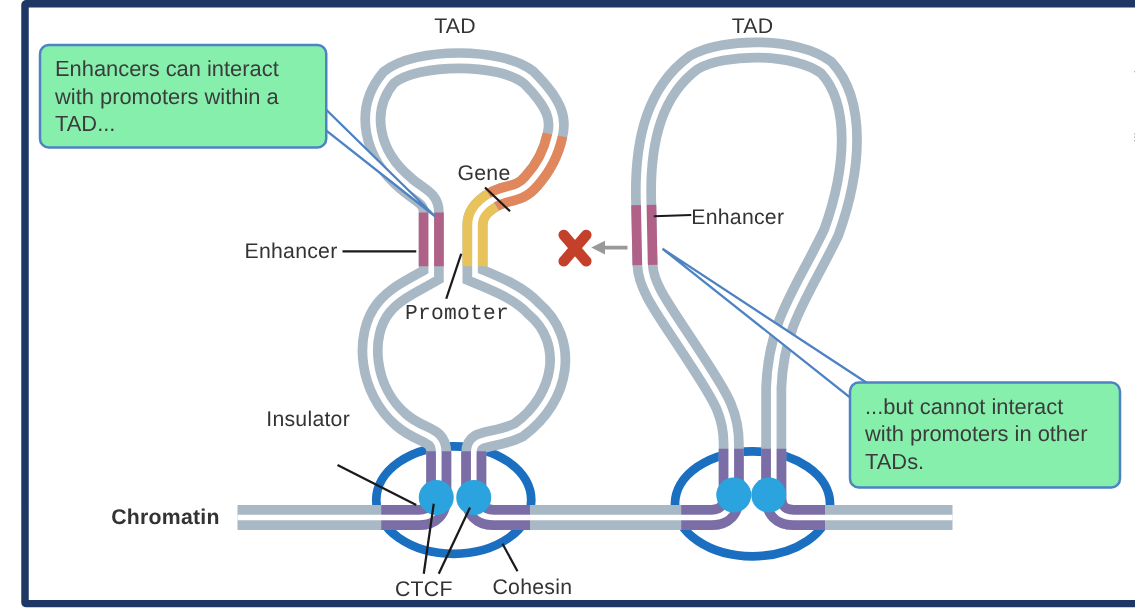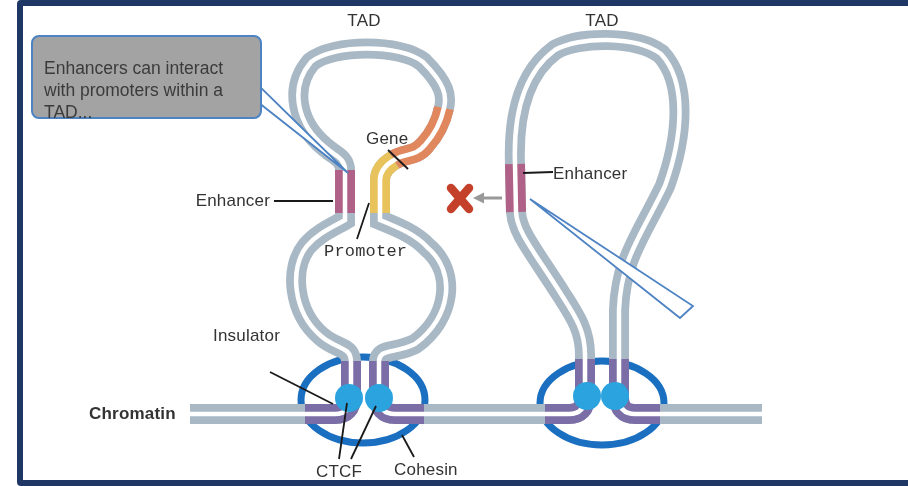--- a/index.html
+++ b/index.html
@@ -20,27 +20,27 @@
     font-size:17px;
     color:#333333;
     white-space:nowrap;
     letter-spacing:0.2px;
   }
   .lbl.center{transform:translateX(-50%);}
   .lbl.right{text-align:right;}
   .callout{
     position:absolute;
     box-sizing:border-box;
-    background:#a3a3a3;
+    background:#86efac;
     border:2px solid #4d82c3;
     border-radius:8px;
     color:#3b3b3b;
     font-size:17.5px;
     line-height:22px;
-    padding:20px 10px 6px 11px;
+    padding:7px 10px 6px 11px;
   }
   .credit{
     position:absolute;
     left:884px;
     top:152px;
     transform:rotate(-90deg);
     transform-origin:left top;
     font-size:11.5px;
     color:#4a4a4a;
     white-space:nowrap;
@@ -123,15 +123,16 @@
   <div class="lbl" style="left:343px;top:123px;">Gene</div>
   <div class="lbl right" style="left:154px;top:185px;width:93px;">Enhancer</div>
   <div class="lbl" style="left:301px;top:236px;font-family:Liberation Mono, monospace;">Promoter</div>
   <div class="lbl" style="left:190px;top:320px;">Insulator</div>
   <div class="lbl" style="left:66px;top:398px;font-weight:bold;">Chromatin</div>
   <div class="lbl" style="left:293px;top:456px;">CTCF</div>
   <div class="lbl" style="left:371px;top:454px;">Cohesin</div>
   <div class="lbl" style="left:530px;top:158px;">Enhancer</div>
 
   <div class="callout" style="left:8px;top:29px;width:231px;height:84px;">Enhancers can interact with promoters within a TAD...</div>
+  <div class="callout" style="left:656px;top:299px;width:218px;height:86px;">...but cannot interact with promoters in other TADs.</div>
 
   <div class="credit">© Macmillan Learning</div>
 </div>
 
 </body></html>

